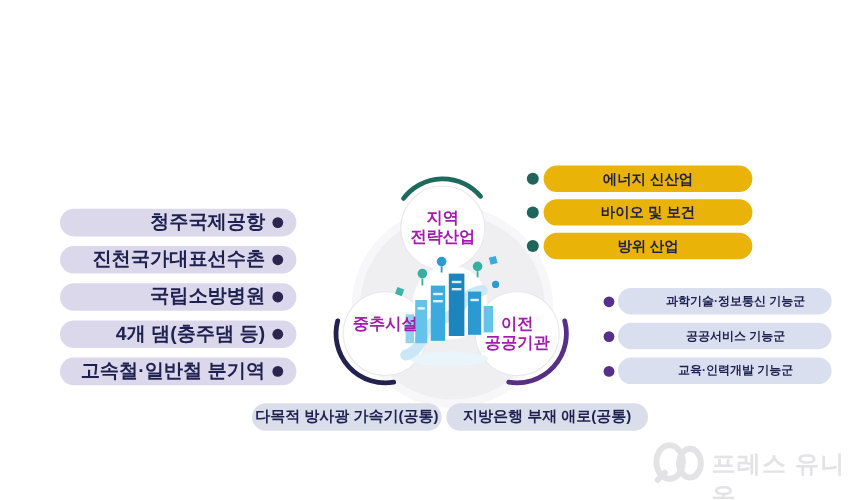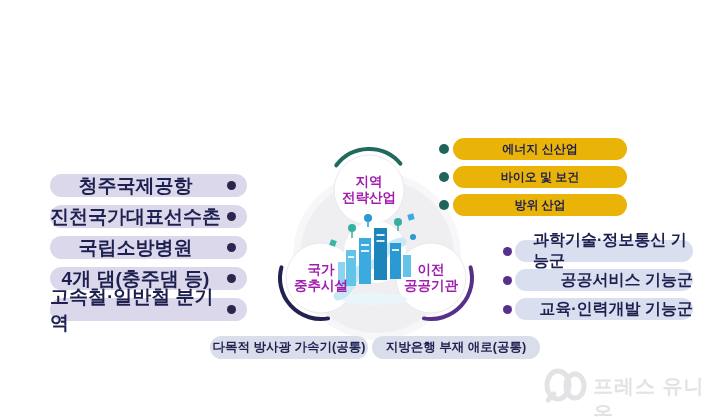--- a/index.html
+++ b/index.html
@@ -14,27 +14,27 @@
     background:#562F87;color:#ffffff;display:flex;align-items:center;justify-content:center;
     font-size:19px;font-weight:800;letter-spacing:2px;
   }
   
   .pill{
     border-radius:12px;color:#1E2150;font-weight:700;
     display:flex;align-items:center;box-sizing:border-box;
   }
   .pill .dot{position:absolute;border-radius:50%;}
   
-  .pill.left{left:50px;width:197px;height:23px;background:#DCD8EB;font-size:19px;justify-content:center;padding-right:26px;}
+  .pill.left{left:50px;width:197px;height:23px;background:#DCD8EB;font-size:16px;justify-content:flex-end;padding-right:26px;}
   .pill.left .dot{width:9px;height:9px;right:11px;top:7px;background:#2B2550;}
   
   .pill.green{left:453px;width:174px;height:22px;background:#eab308;font-size:12px;justify-content:center;}
   .pill.green .dot{width:10px;height:10px;left:-14px;top:6px;background:#1F655B;}
   
-  .pill.lav{left:515px;width:178px;height:22px;background:#DADFF0;font-size:16px;justify-content:flex-end;padding-left:18px;}
+  .pill.lav{left:515px;width:178px;height:22px;background:#DADFF0;font-size:10px;justify-content:center;padding-left:18px;}
   .pill.lav .dot{width:9px;height:9px;left:-12px;top:6.5px;background:#56308A;}
   
   .pill.bottom{height:23px;background:#DADEEA;font-size:12.5px;justify-content:center;}
   
   .node-label{
     width:92px;text-align:center;color:#a21caf;font-weight:800;font-size:13.5px;line-height:1.2;
   }
   .node-label span{display:block;}
   .watermark-text{
     left:593px;top:373px;color:#E3E3E6;font-size:20px;font-weight:800;letter-spacing:1px;
@@ -86,21 +86,20 @@
       <rect x="408" y="214" width="6" height="6" fill="#3BAADF" transform="rotate(-15 411 217)"></rect>
     </g>
   </svg>
 
 
   <div class="abs node-label" style="left:323px;top:174px;">
     <span>지역</span>
     <span>전략산업</span>
   </div>
   <div class="abs node-label" style="left:275px;top:262px;">
-    <span>국가</span>
     <span>중추시설</span>
   </div>
   <div class="abs node-label" style="left:385px;top:262px;">
     <span>이전</span>
     <span>공공기관</span>
   </div>
 
   <div class="abs pill left" style="top:174px;">
     <span>청주국제공항</span>
     <span class="dot"></span>

